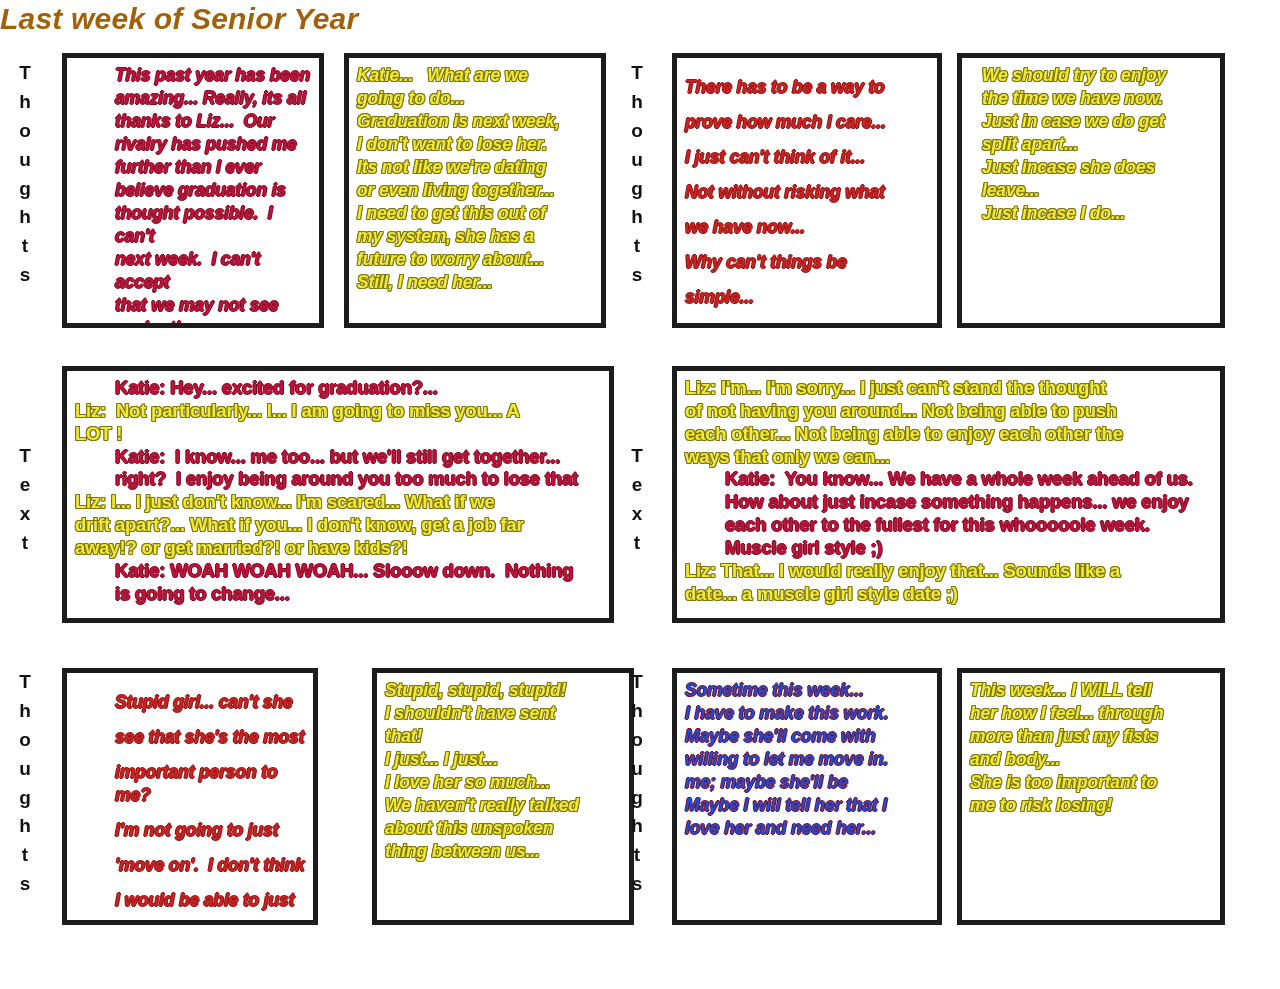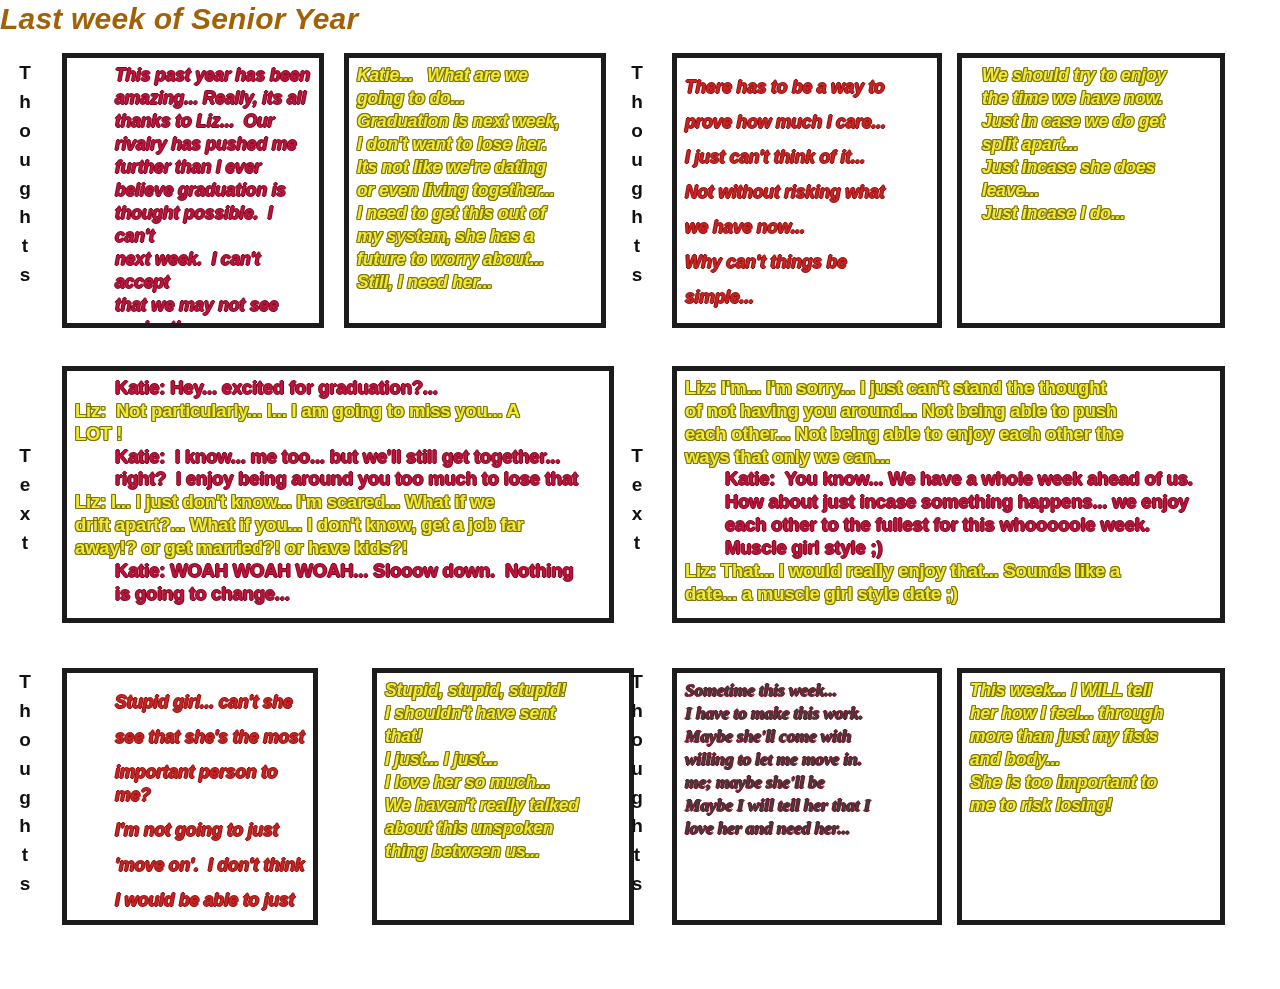--- a/index.html
+++ b/index.html
@@ -95,25 +95,24 @@
     margin-left: 40px;
   }
   .c-red {
     color: #cc2222;
     text-shadow:
       -1px 0 #8d1414,  1px 0 #8d1414,
        0 -1px #8d1414,  0 1px #8d1414;
     margin-top: 12px;
   }
   .c-darkred {
-    color: #404040;
+    color: #1d4ed8;
     text-shadow:
       -1px 0 #7d0b22,  1px 0 #7d0b22,
        0 -1px #7d0b22,  0 1px #7d0b22;
-    font-family: Liberation Serif, serif;
   }
   .c-yellow {
     color: #f2ea33;
     text-shadow:
       -1px 0 #7d7512,  1px 0 #7d7512,
        0 -1px #7d7512,  0 1px #7d7512,
       -1px -1px #7d7512, 1px 1px #7d7512,
       -1px 1px #7d7512, 1px -1px #7d7512;
   }
 </style>

